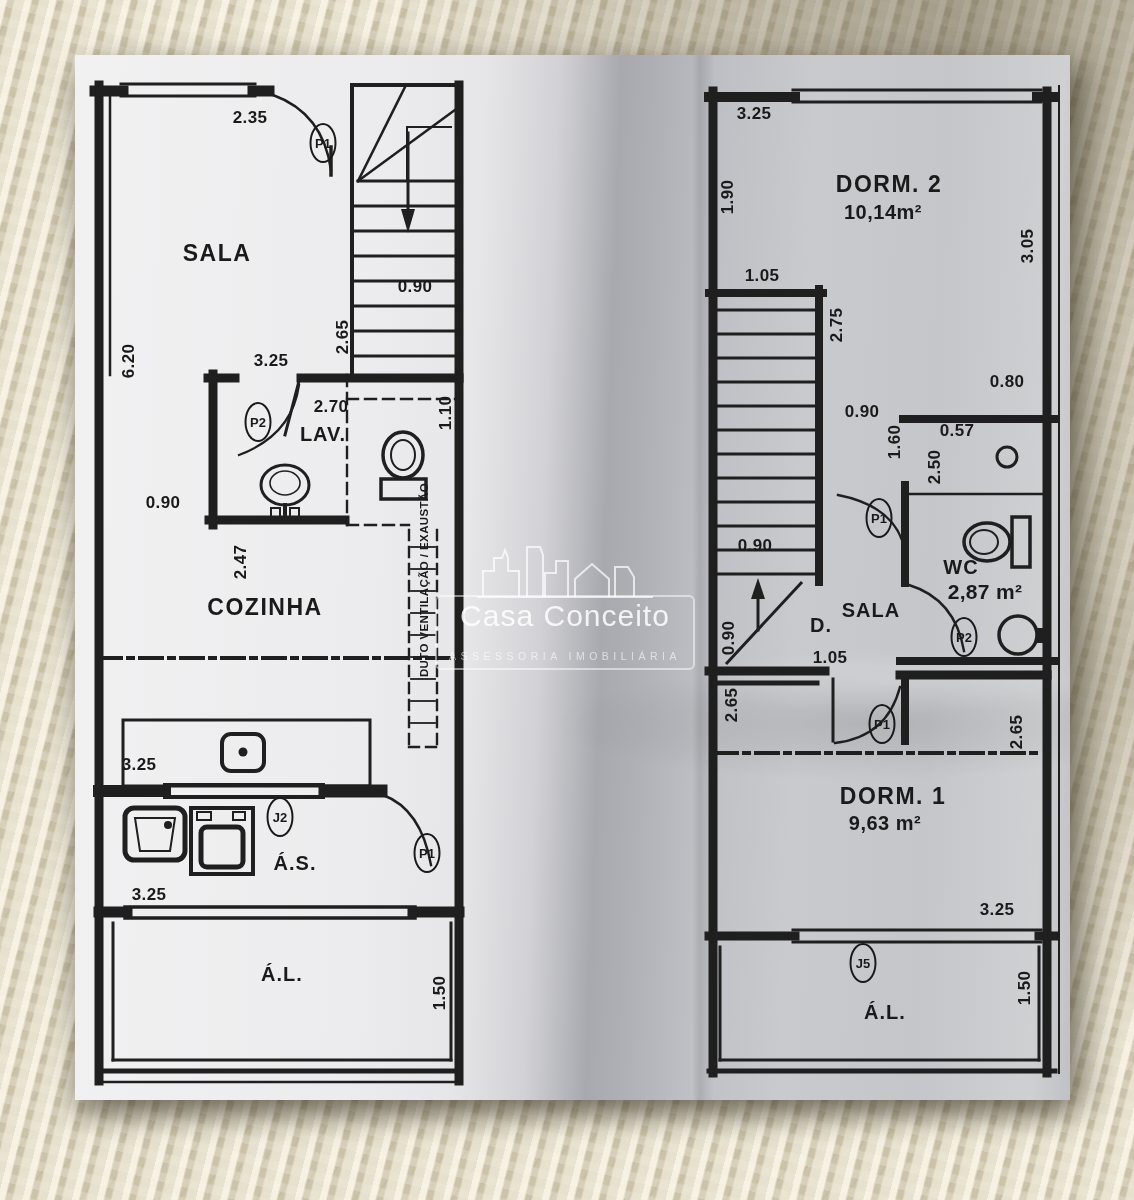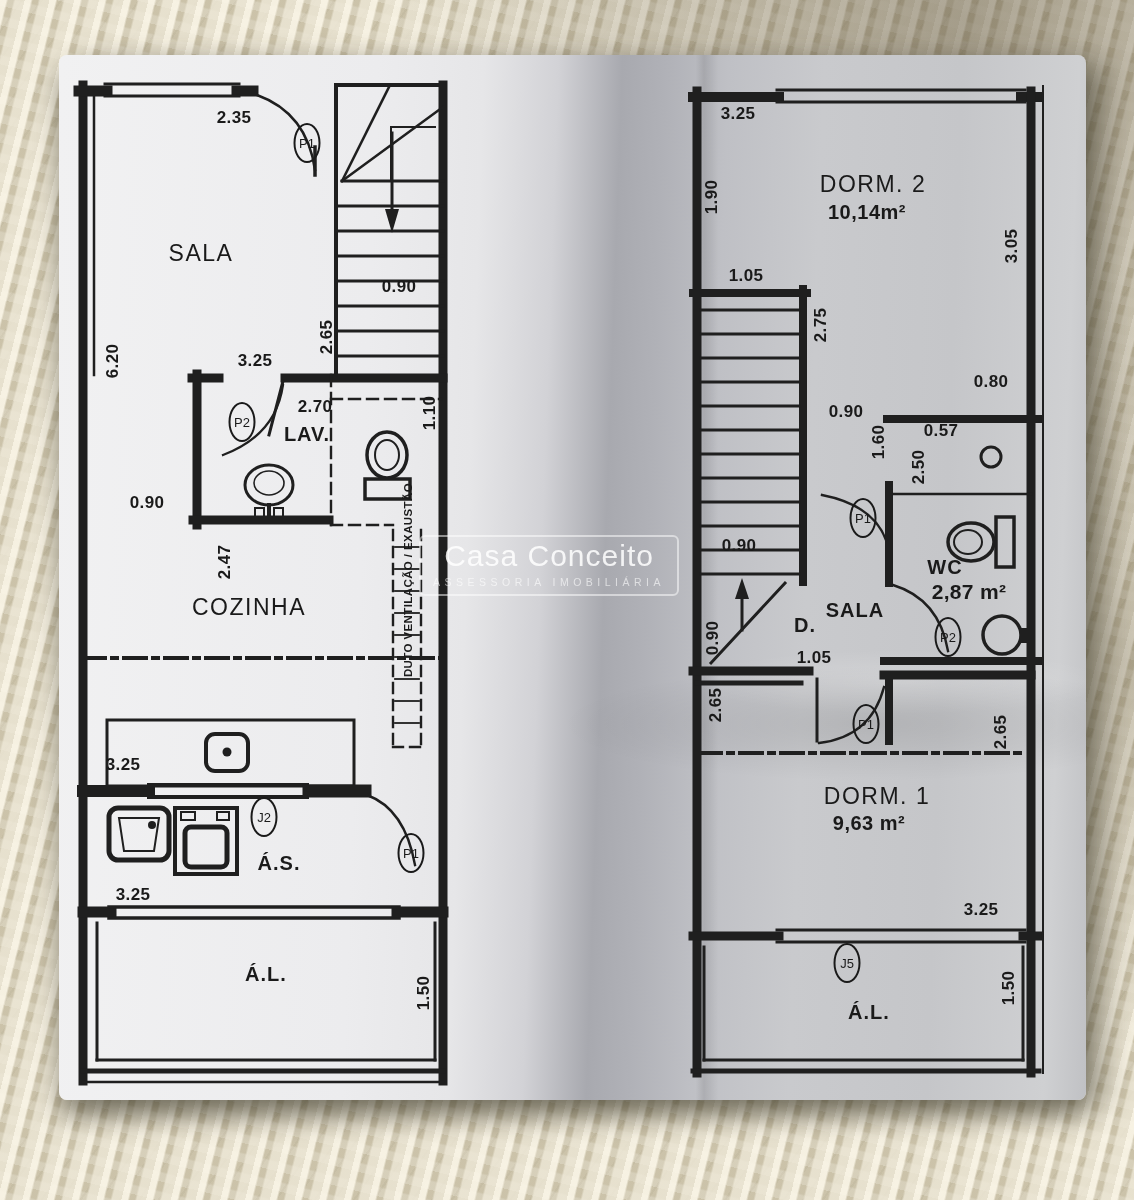--- a/index.html
+++ b/index.html
@@ -8,63 +8,62 @@
     background-color:#d8d1bc;
     background-image:
       radial-gradient(circle at 85% 2%, rgba(80,70,50,.45), rgba(80,70,50,0) 38%),
       radial-gradient(circle at 100% 55%, rgba(90,80,58,.28), rgba(90,80,58,0) 30%),
       repeating-linear-gradient(104deg, rgba(248,243,228,.95) 0 6px, rgba(205,196,170,.6) 8px 13px, rgba(234,228,210,.9) 15px 24px),
       repeating-linear-gradient(14deg, rgba(255,255,255,.35) 0 8px, rgba(160,150,122,.28) 10px 19px),
       repeating-linear-gradient(-55deg, rgba(120,110,85,0) 0 14px, rgba(120,110,85,.18) 14px 16px);
     font-family:"Liberation Sans", sans-serif;
   }
   .paper{
-    position:absolute;left:59px;top:55px;width:995px;height:1045px;
+    position:absolute;left:75px;top:55px;width:995px;height:1045px;
     background:linear-gradient(92deg,#f1f1f2 0%,#ececee 30%,#e6e6e8 40%,#d2d2d6 47%,#a8a9af 53%,#b0b1b7 57%,#bfc0c5 63%,#c9cacd 72%,#c5c6c9 85%,#cfd0d2 96%,#c0c1c4 100%);
     box-shadow:0 16px 26px rgba(50,45,30,.5), 22px 6px 30px rgba(50,45,30,.33);
-    border-radius:8px;
-    padding-left:32px;
+    border-radius:0;
   }
   .paper::before{
     content:"";position:absolute;inset:0;pointer-events:none;
     background:
       linear-gradient(90deg, transparent 62%, rgba(0,0,0,.10) 62.8%, transparent 64.2%),
       radial-gradient(ellipse 430px 80px at 79% 64%, rgba(0,0,0,.10), transparent 72%),
       radial-gradient(ellipse 300px 46px at 82% 60%, rgba(255,255,255,.22), transparent 70%);
   }
   .plan{position:absolute;}
   .plan-left{left:10px;top:20px;width:385px;height:1015px;}
   .plan-right{left:628px;top:30px;width:359px;height:995px;}
   .plan-svg{position:absolute;left:0;top:0;width:100%;height:100%;}
   .lbl{
     position:absolute;transform:translate(-50%,-50%);
     font-size:17px;font-weight:600;color:#1a1a1a;white-space:nowrap;letter-spacing:.3px;
   }
   .rot{transform:translate(-50%,-50%) rotate(-90deg);}
-  .room{font-size:23px;font-weight:400;letter-spacing:1.5px;}
+  .room{font-size:23px;font-weight:700;letter-spacing:1.5px;}
   .room-sm{font-size:20px;font-weight:600;letter-spacing:1px;}
   .area{font-size:20px;font-weight:700;letter-spacing:.5px;}
   .area-sm{font-size:21px;font-weight:600;}
   .ductlbl{font-size:11.5px;font-weight:600;letter-spacing:.4px;}
   .tagc{
     position:absolute;transform:translate(-50%,-50%);
     width:27px;height:40px;border:2.5px solid #1a1a1a;border-radius:50%;
     display:flex;align-items:center;justify-content:center;
-    font-size:13px;font-weight:400;color:#1a1a1a;box-sizing:border-box;
+    font-size:13px;font-weight:700;color:#1a1a1a;box-sizing:border-box;
   }
   .watermark{
     position:absolute;left:360px;top:480px;width:260px;
-    display:flex;flex-direction:row;align-items:center;pointer-events:none;
+    display:flex;flex-direction:column;align-items:center;pointer-events:none;
   }
   .wm-box{
     border:2px solid rgba(255,255,255,.5);border-radius:6px;
     padding:2px 12px 6px 12px;text-align:center;margin-top:-4px;
   }
   .wm-brand{font-size:30px;font-weight:400;color:rgba(255,255,255,.85);letter-spacing:1px;}
-  .wm-tagline{font-size:10.5px;font-weight:400;color:rgba(255,255,255,.6);letter-spacing:4.5px;margin-top:3px;white-space:nowrap;}
+  .wm-tagline{font-size:10.5px;font-weight:400;color:rgba(255,255,255,.6);letter-spacing:4.5px;margin-top:17px;white-space:nowrap;}
 </style>
 </head>
 <body>
 
 <div class="paper">
 
   <div class="plan plan-left">
     <svg class="plan-svg" viewBox="0 0 385 1015">
       <g stroke="#1f1f1f" fill="none" stroke-linecap="square">
 

